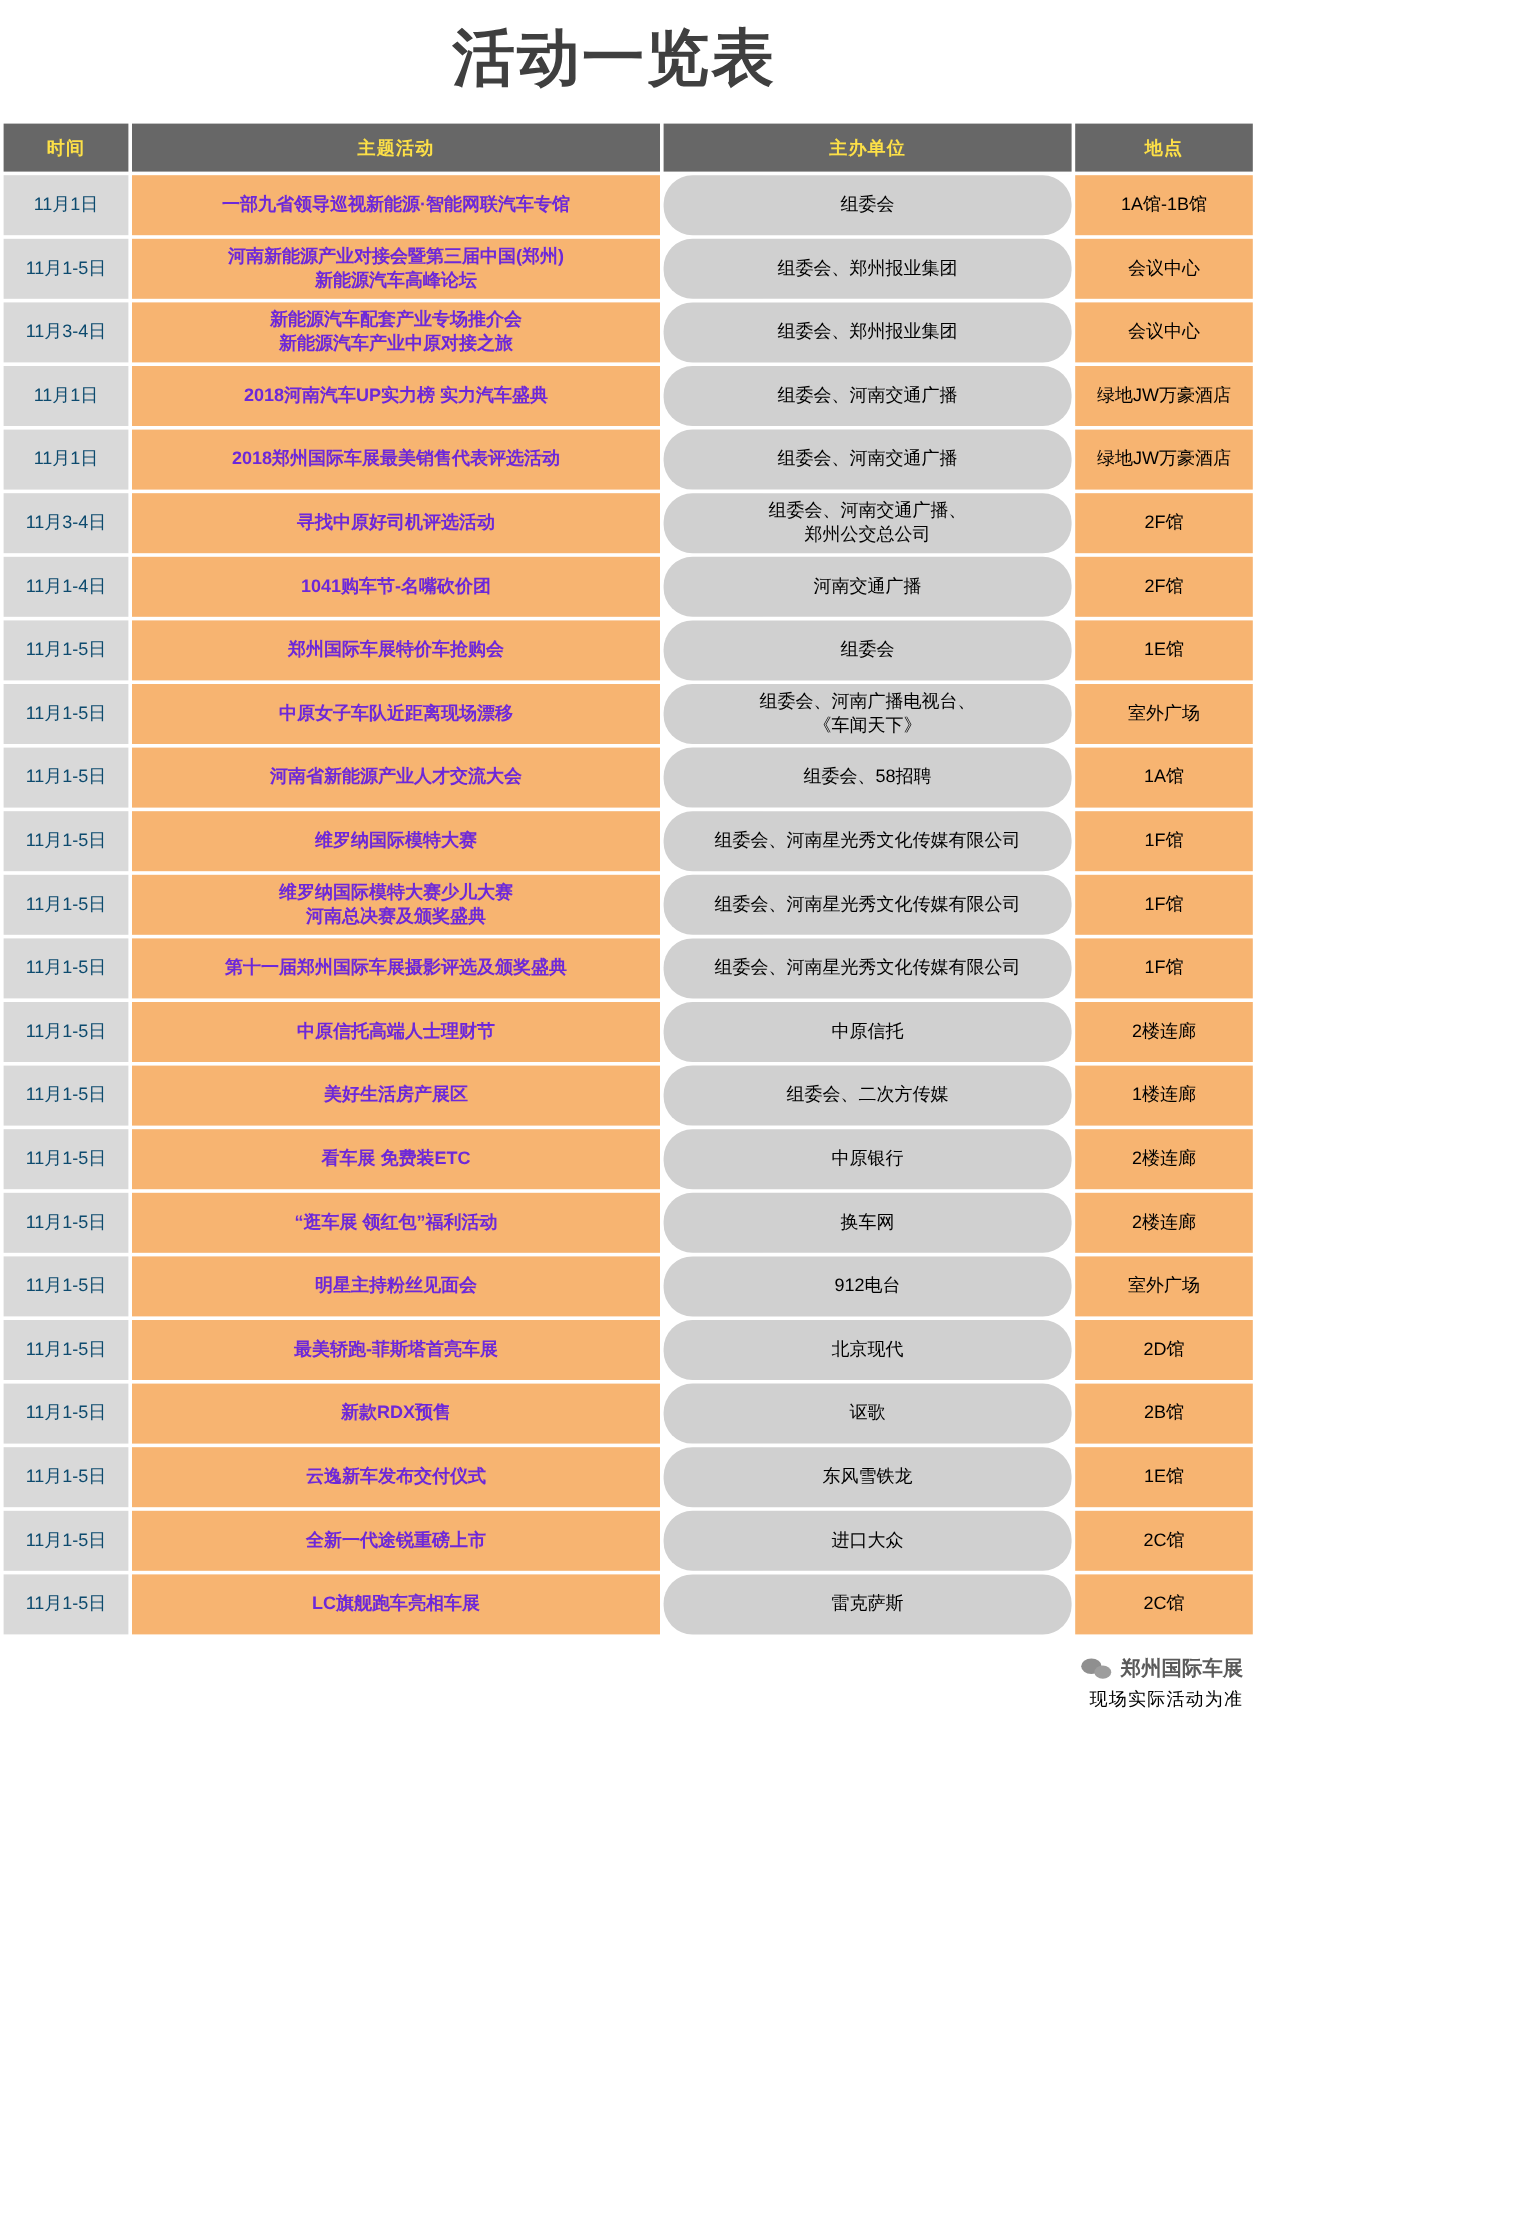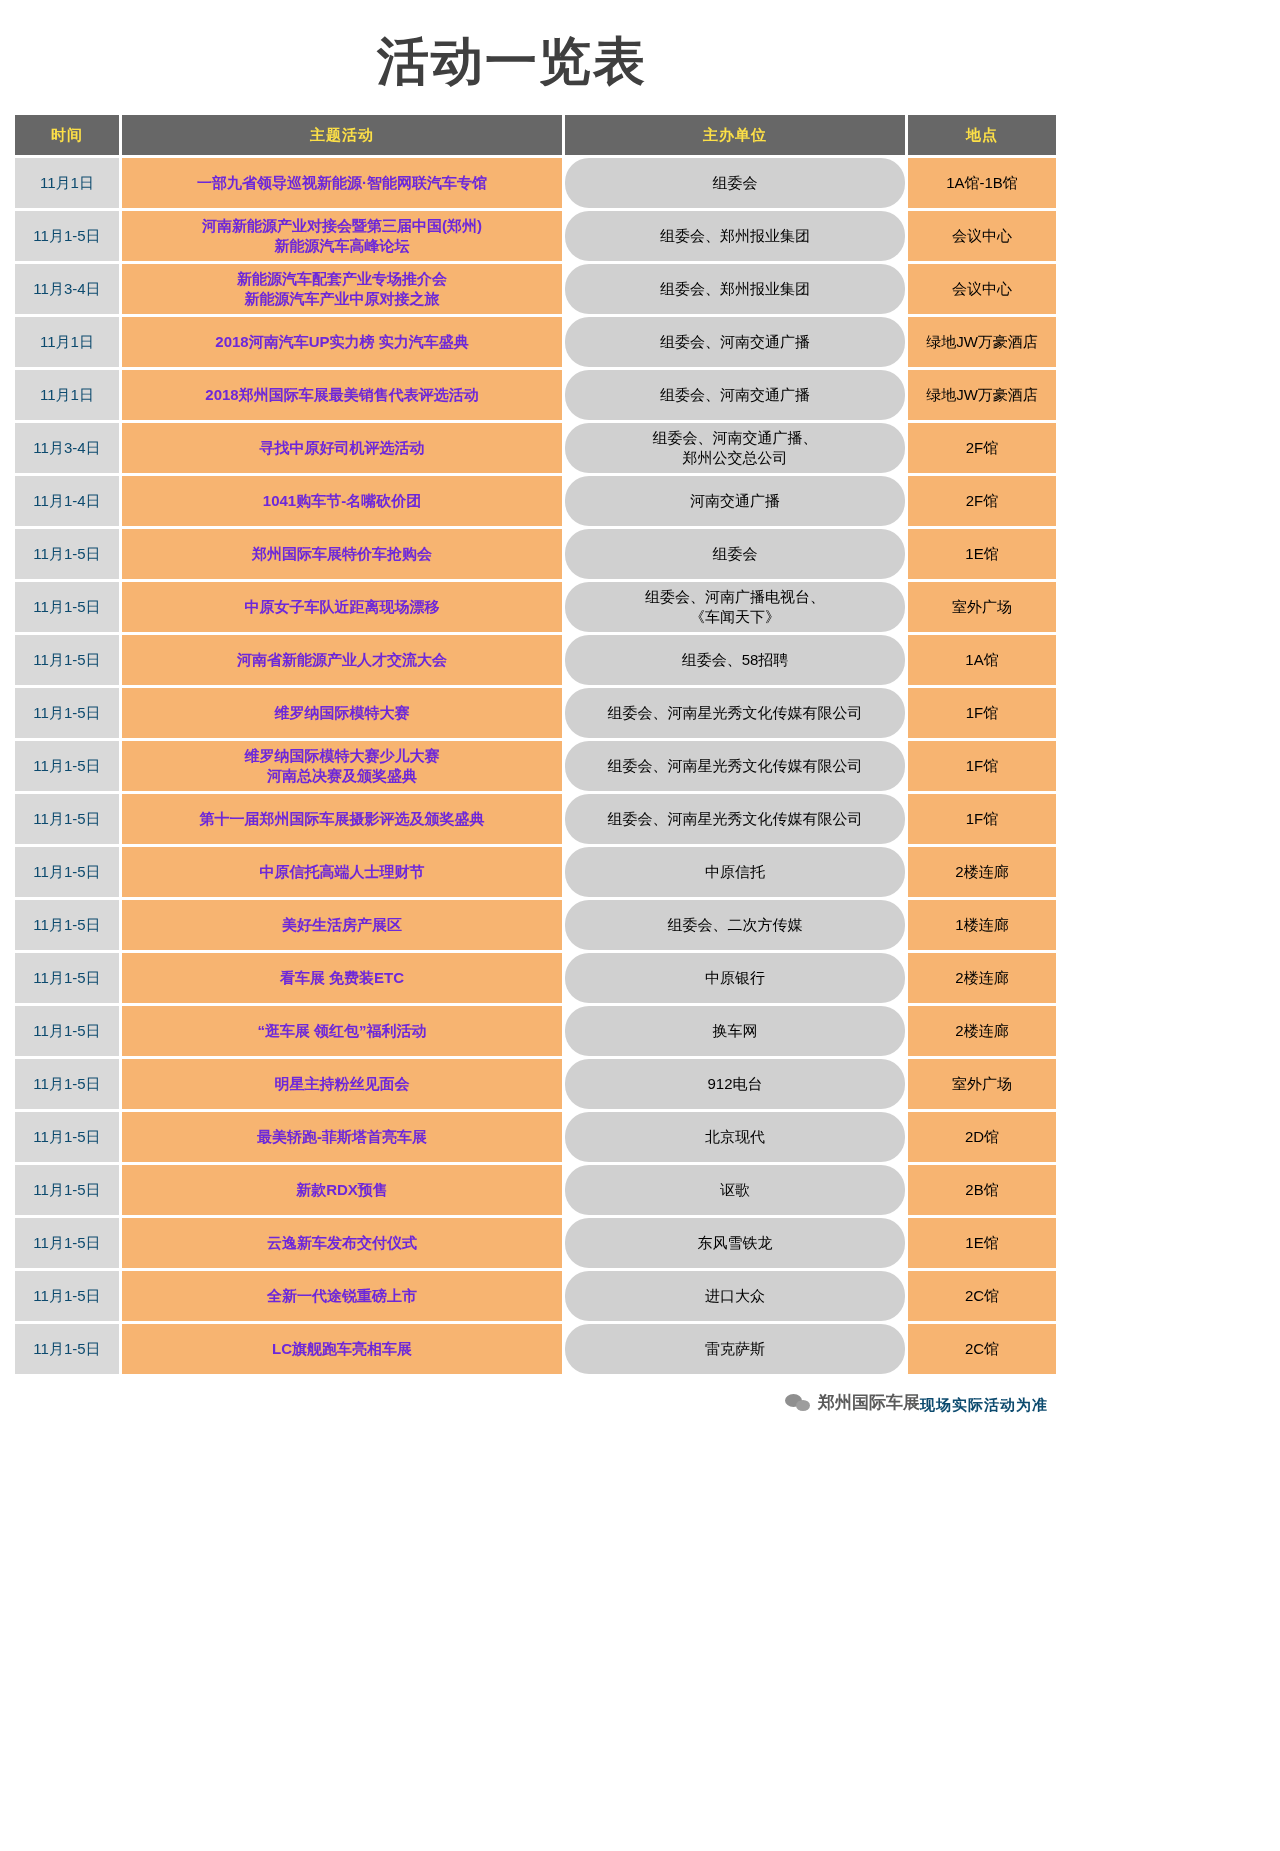--- a/index.html
+++ b/index.html
@@ -11,21 +11,21 @@
     width: 1280px;
     min-height: 1851px;
     font-family: "Liberation Sans", "DejaVu Sans", sans-serif;
     color: #3c3c3c;
     position: relative;
   }
   .page {
     width: 1024px;
     min-height: 1851px;
     box-sizing: border-box;
-    padding: 12px;
+    padding: 0;
     position: relative;
   }
   .title {
     text-align: center;
     font-size: 52px;
     font-weight: bold;
     color: #3f3f3f;
     letter-spacing: 2px;
     padding-top: 18px;
     padding-bottom: 20px;
@@ -88,22 +88,22 @@
     width: 1036px;
     margin: 14px auto 0 auto;
     display: flex;
     justify-content: flex-end;
     align-items: flex-end;
     padding-bottom: 26px;
     box-sizing: border-box;
   }
   .footer-inner {
     display: flex;
-    flex-direction: row;
-    align-items: flex-start;
+    flex-direction: column;
+    align-items: flex-end;
   }
   .wechat-row {
     display: flex;
     align-items: center;
     gap: 7px;
   }
   .wechat-icon {
     width: 26px;
     height: 22px;
     position: relative;
@@ -123,24 +123,23 @@
     left: 11px; top: 8px;
     background: #9d9d9d;
   }
   .wechat-name {
     font-size: 17px;
     color: #5a5a5a;
     font-weight: bold;
   }
   .footer-note {
     font-size: 15px;
-    color: #0c4a6e;
+    color: #000000;
     margin-top: 5px;
     letter-spacing: 1px;
-    font-weight: bold;
   }
 </style>
 </head>
 <body>
 
 <div class="page">
 
   <div class="title">活动一览表</div>
 
   <table class="schedule">

